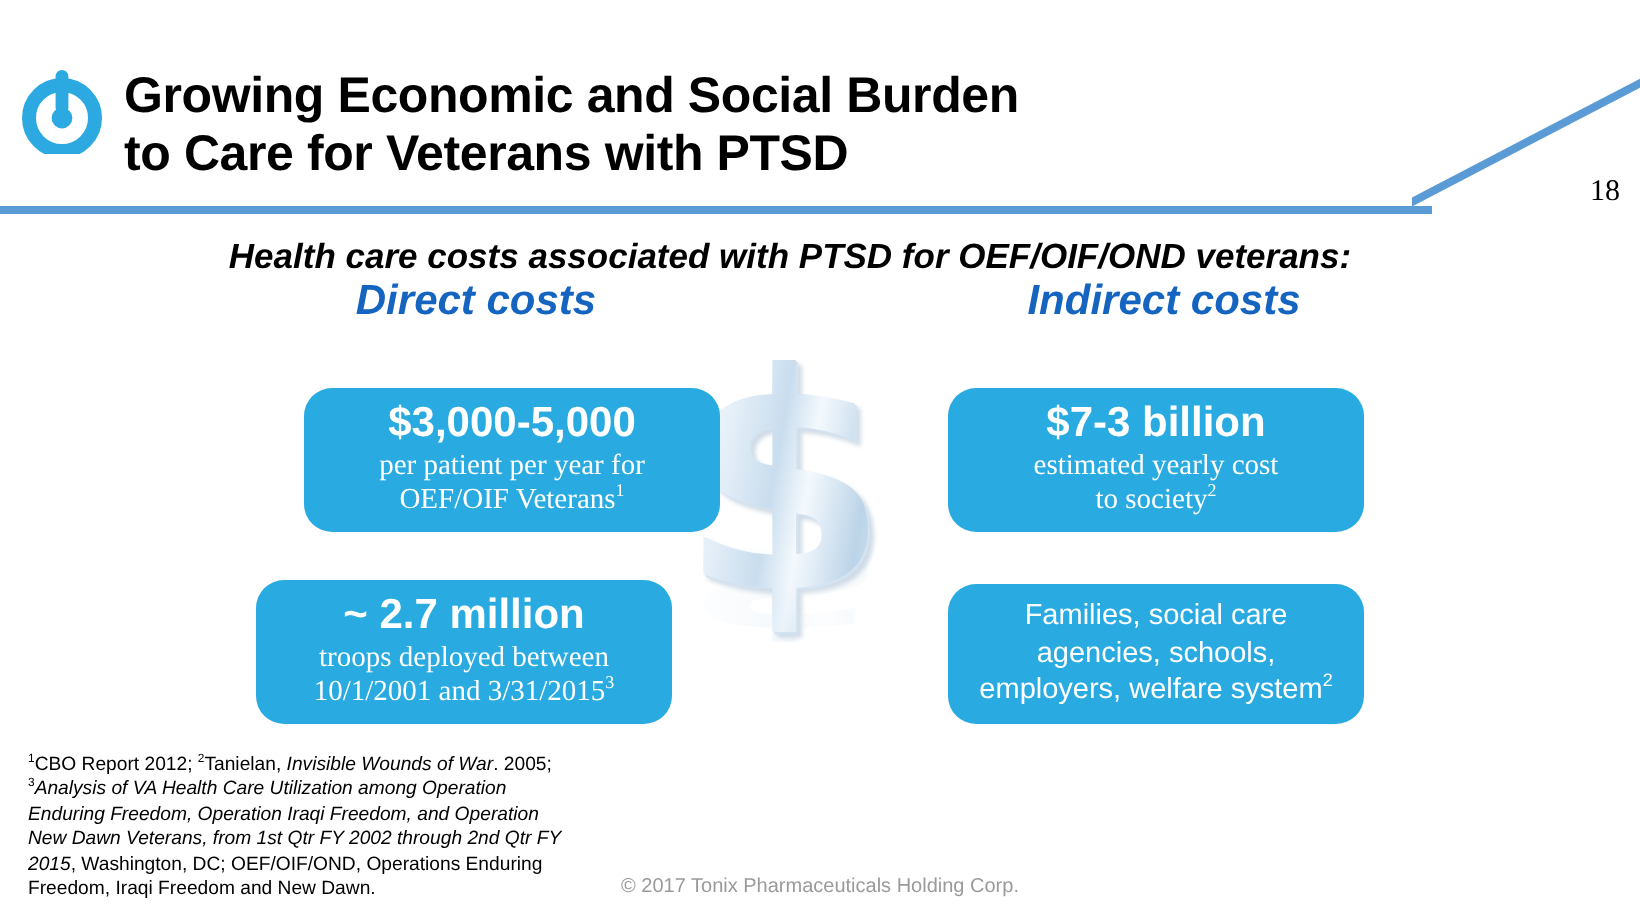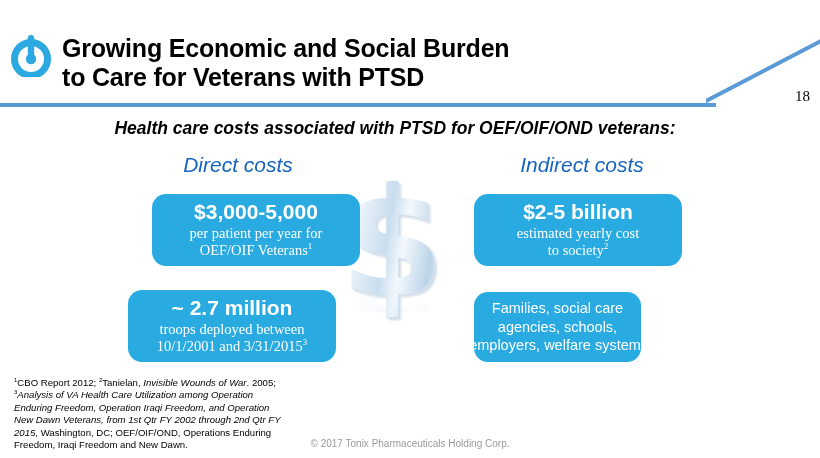--- a/index.html
+++ b/index.html
@@ -91,23 +91,23 @@
     text-align: center;
     font-size: 17.5px;
     font-weight: bold;
     font-style: italic;
     color: #000000;
   }
 
   
   .colhead {
     position: absolute;
-    top: 153px;
+    top: 139px;
     font-size: 21px;
-    font-weight: normal;
+    font-weight: bold;
     font-style: italic;
     color: #1565C0;
     text-align: center;
   }
   #colhead-direct   { left: 118px; width: 240px; }
   #colhead-indirect { left: 462px; width: 240px; }
 
   
   #dollar-wrap {
     position: absolute;
@@ -174,21 +174,21 @@
     font-size: 14.5px;
     line-height: 1.30;
     display: block;
     white-space: nowrap;
   }
   sup { font-size: 0.62em; vertical-align: super; line-height: 0; }
 
   #box-direct-1   { left: 128px; top: 194px; width: 208px; height: 72px; margin-left: 24px; }
   #box-direct-2   { left: 128px; top: 290px; width: 208px; height: 72px; }
   #box-indirect-1 { left: 474px; top: 194px; width: 208px; height: 72px; }
-  #box-indirect-2 { left: 474px; top: 292px; width: 167px; height: 70px; }
+  #box-indirect-2 { left: 474px; top: 292px; width: 208px; height: 70px; }
 
   
   #footnotes {
     position: absolute;
     left: 14px;
     top: 377px;
     width: 296px;
     font-size: 9.6px;
     line-height: 1.30;
     color: #000000;
@@ -248,21 +248,21 @@
     <span class="small"><span>OEF/OIF Veterans</span><sup>1</sup></span>
   </div>
 
   <div class="box" id="box-direct-2">
     <span class="big">~ 2.7 million</span>
     <span class="small">troops deployed between</span>
     <span class="small"><span>10/1/2001 and 3/31/2015</span><sup>3</sup></span>
   </div>
 
   <div class="box" id="box-indirect-1">
-    <span class="big">$2-5 billion</span>
+    <span class="big">$7-3 billion</span>
     <span class="small">estimated yearly cost</span>
     <span class="small"><span>to society</span><sup>2</sup></span>
   </div>
 
   <div class="box" id="box-indirect-2">
     <span class="plain">Families, social care</span>
     <span class="plain">agencies, schools,</span>
     <span class="plain"><span>employers, welfare system</span><sup>2</sup></span>
   </div>
 

